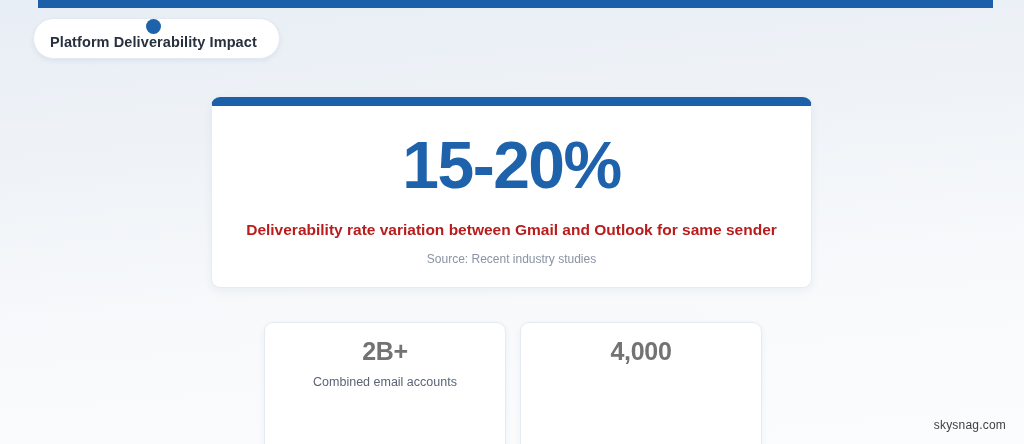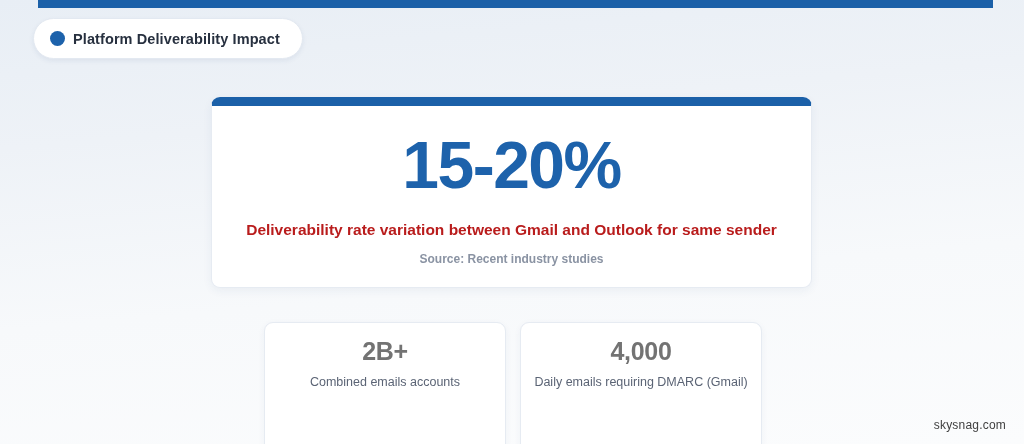--- a/index.html
+++ b/index.html
@@ -28,25 +28,26 @@
 
   
   #section-pill {
     position: absolute;
     top: 18px;
     left: 33px;
     height: 41px;
     padding: 0 22px 0 16px;
     display: flex;
     align-items: center;
-    gap: 8px;
+    gap: 0;
     background: #ffffff;
     border: 1px solid #e3e9f1;
     border-radius: 21px;
     box-shadow: 0 2px 5px rgba(30, 60, 110, 0.07);
+    flex-direction: column;
   }
 
   #section-pill .dot {
     width: 15px;
     height: 15px;
     border-radius: 50%;
     background: #1d62ab;
     flex: 0 0 auto;
   }
 
@@ -89,21 +90,21 @@
     margin-top: 23px;
     font-size: 15.5px;
     font-weight: bold;
     color: #b91c1c;
     white-space: nowrap;
   }
 
   #hero-source {
     margin-top: 13px;
     font-size: 12px;
-    font-weight: bold;
+    font-weight: normal;
     color: #8a93a3;
     white-space: nowrap;
   }
 
   
   #stat-cards {
     position: absolute;
     left: 264px;
     top: 322px;
     width: 498px;
@@ -162,21 +163,20 @@
 
 <div id="hero-card">
   <div id="hero-value">15-20%</div>
   <div id="hero-subtitle">Deliverability rate variation between Gmail and Outlook for same sender</div>
   <div id="hero-source">Source: Recent industry studies</div>
 </div>
 
 <div id="stat-cards">
   <div class="stat-card">
     <div class="stat-value">2B+</div>
-    <div class="stat-label">Combined emails accounts</div>
+    <div class="stat-label">Combined email accounts</div>
   </div>
   <div class="stat-card">
     <div class="stat-value">4,000</div>
-    <div class="stat-label">Daily emails requiring DMARC (Gmail)</div>
   </div>
 </div>
 
 <div id="watermark">skysnag.com</div>
 
 </body></html>

